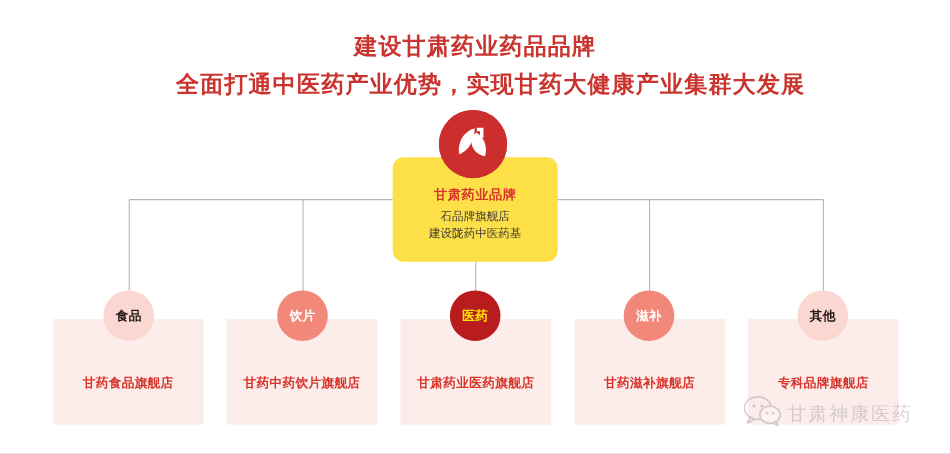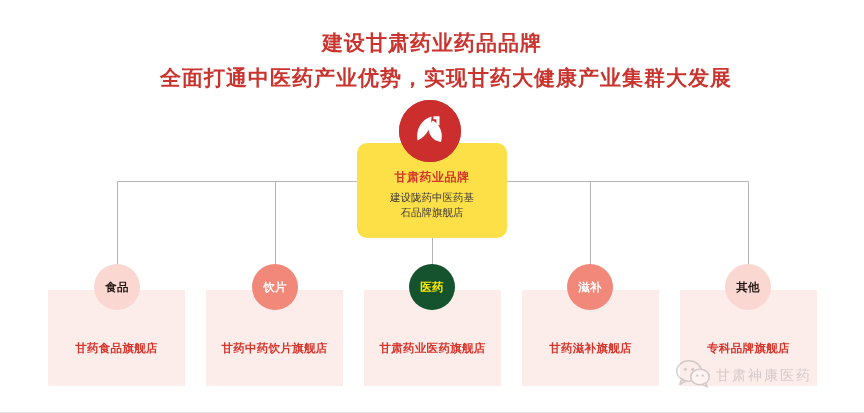--- a/index.html
+++ b/index.html
@@ -133,21 +133,21 @@
     position: absolute;
     left: 676px;
     top: 360px;
     display: flex;
     align-items: center;
     gap: 6px;
     opacity: 0.42;
     z-index: 9;
   }
   .watermark-text {
-    font-size: 14px;
+    font-size: 17px;
     color: #9c9c9c;
     letter-spacing: 2px;
     font-weight: normal;
   }
 
   
   .bottom-rule {
     position: absolute;
     left: 0;
     bottom: 0;
@@ -173,22 +173,22 @@
   <line x1="117.5" y1="181.5" x2="117.5" y2="268" stroke="#b5b5b5" stroke-width="1"></line>
   <line x1="275.5" y1="181.5" x2="275.5" y2="268" stroke="#b5b5b5" stroke-width="1"></line>
   <line x1="432.5" y1="238" x2="432.5" y2="268" stroke="#b5b5b5" stroke-width="1"></line>
   <line x1="590.5" y1="181.5" x2="590.5" y2="268" stroke="#b5b5b5" stroke-width="1"></line>
   <line x1="748.5" y1="181.5" x2="748.5" y2="268" stroke="#b5b5b5" stroke-width="1"></line>
 </svg>
 
 <div class="center-node">
   <div class="center-title">甘肃药业品牌</div>
   <div class="center-sub">
+    <div>石品牌旗舰店</div>
     <div>建设陇药中医药基</div>
-    <div>石品牌旗舰店</div>
   </div>
 </div>
 
 <div class="brand-logo">
   <svg width="62" height="62" viewBox="0 0 62 62">
     <circle cx="31" cy="31" r="31" fill="#cc2e2e"></circle>
     <path d="M32.5 16.5 C32.5 28 27.5 36 18.5 40.5 C16.5 30 22 19.5 32.5 16.5 Z" fill="#ffffff"></path>
     <path d="M33.8 20.5 C41 24.5 44.5 33 42 42 C33.5 41 28.5 33.5 29.5 25.5 Z" fill="#ffffff"></path>
     <path d="M34.5 16.2 L40.5 16.2 L40.5 25.2 L37.4 25.2 L37.4 19.3 L34.5 19.3 Z" fill="#ffffff"></path>
   </svg>
@@ -209,21 +209,21 @@
 <div class="cat-box" style="left:680px;">
   <div class="cat-box-label">专科品牌旗舰店</div>
 </div>
 
 <div class="cat-circle" style="left:94px;  background:#fbd7d2; color:#231815;justify-content:center;">
   <span>食品</span>
 </div>
 <div class="cat-circle" style="left:252px; background:#f1887a; color:#ffffff;">
   <span>饮片</span>
 </div>
-<div class="cat-circle" style="left:409px; background:#14532d; color:#ffea00;">
+<div class="cat-circle" style="left:409px; background:#b91c1c; color:#ffea00;">
   <span>医药</span>
 </div>
 <div class="cat-circle" style="left:567px; background:#f1887a; color:#ffffff;">
   <span>滋补</span>
 </div>
 <div class="cat-circle" style="left:725px; background:#fbd7d2; color:#231815;">
   <span>其他</span>
 </div>
 
 <div class="watermark">

